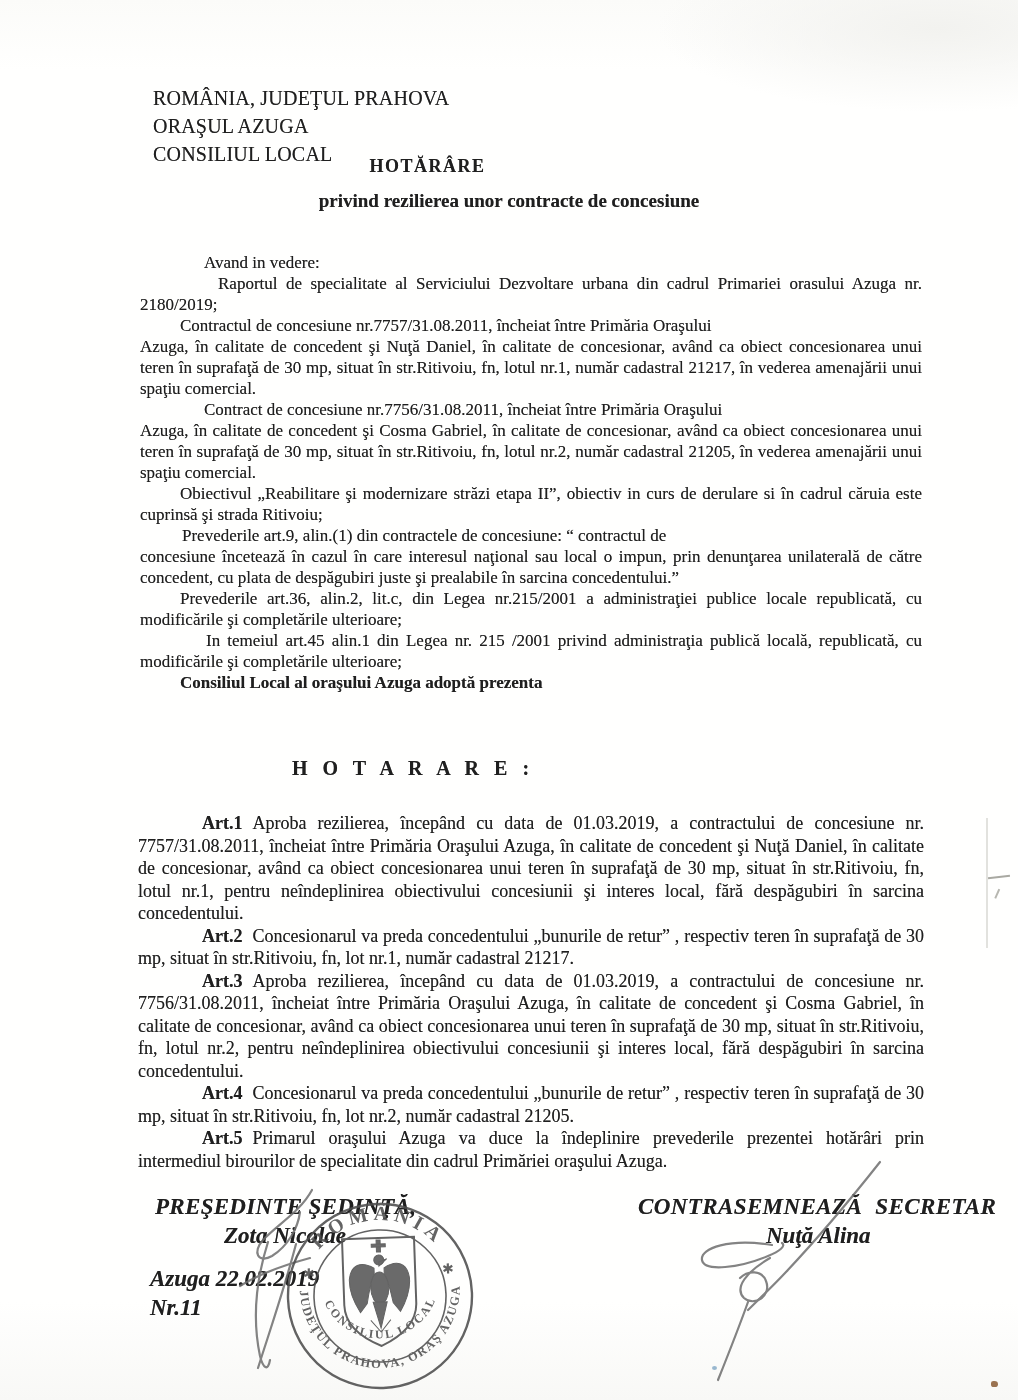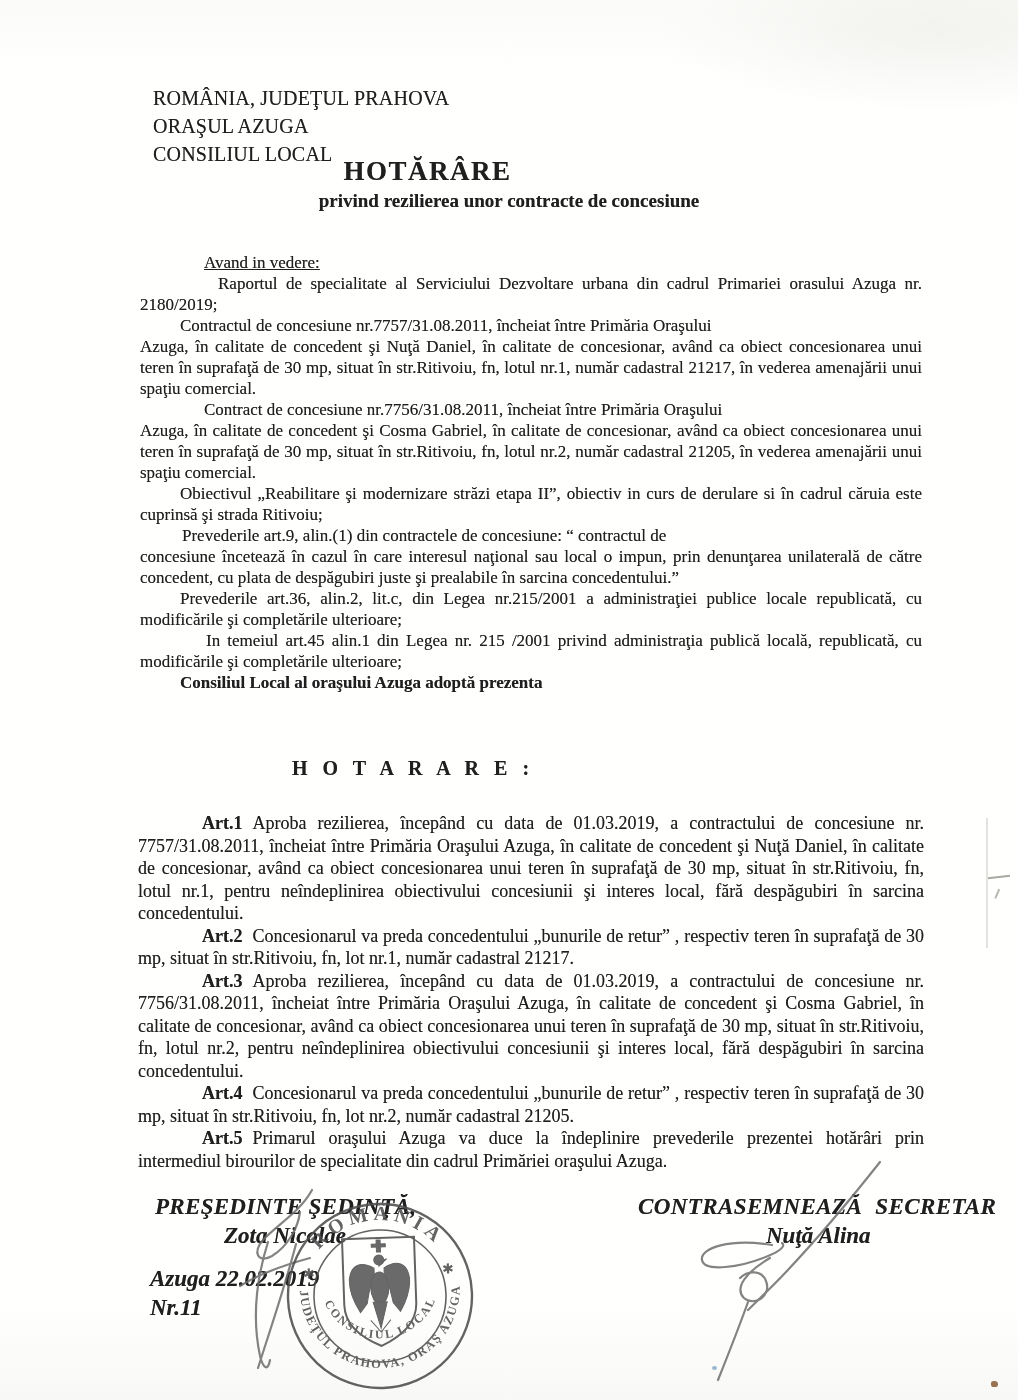--- a/index.html
+++ b/index.html
@@ -10,26 +10,26 @@
       radial-gradient(ellipse 400px 120px at 92% 2%, #f2f2ef 0%, rgba(255,255,255,0) 70%),
       linear-gradient(180deg,#fbfbf9 0%,#fffffe 5%,#fffffe 93%,#f8f8f6 100%);
     font-family:"Liberation Serif","DejaVu Serif",serif;
     color:#1f1f1f;
     overflow:hidden;
   }
   .page *{box-sizing:border-box;}
   .txt{text-shadow:0 0 .45px rgba(20,20,20,.55);}
 
   .doc-header{position:absolute;left:153px;top:84px;font-size:20px;line-height:28px;letter-spacing:.2px;}
-  .doc-title{position:absolute;left:0;top:156px;width:855px;text-align:center;font-weight:bold;font-size:27px;letter-spacing:1.5px;}
+  .doc-title{position:absolute;left:0;top:156px;width:855px;text-align:center;font-weight:bold;font-size:18px;letter-spacing:1.5px;}
   .doc-subtitle{position:absolute;left:0;top:190px;width:1018px;text-align:center;font-weight:bold;font-size:19px;}
 
   .preamble{position:absolute;left:140px;top:252px;width:782px;font-size:17px;line-height:21px;text-align:justify;}
   .preamble p{margin:0;white-space:pre-line;}
-  .pp0{text-indent:64px;text-decoration:underline;}
+  .pp0{text-indent:64px;}
   .pp1{text-indent:56px;}
   .pp2{text-indent:78px;}
   .pp3{text-indent:40px;}
   .pp4{text-indent:64px;}
   .pp5{text-indent:40px;}
   .pp6{text-indent:42px;}
   .pp7{text-indent:40px;}
   .pp8{text-indent:66px;}
   .pp9{text-indent:40px;font-weight:bold;}
 

